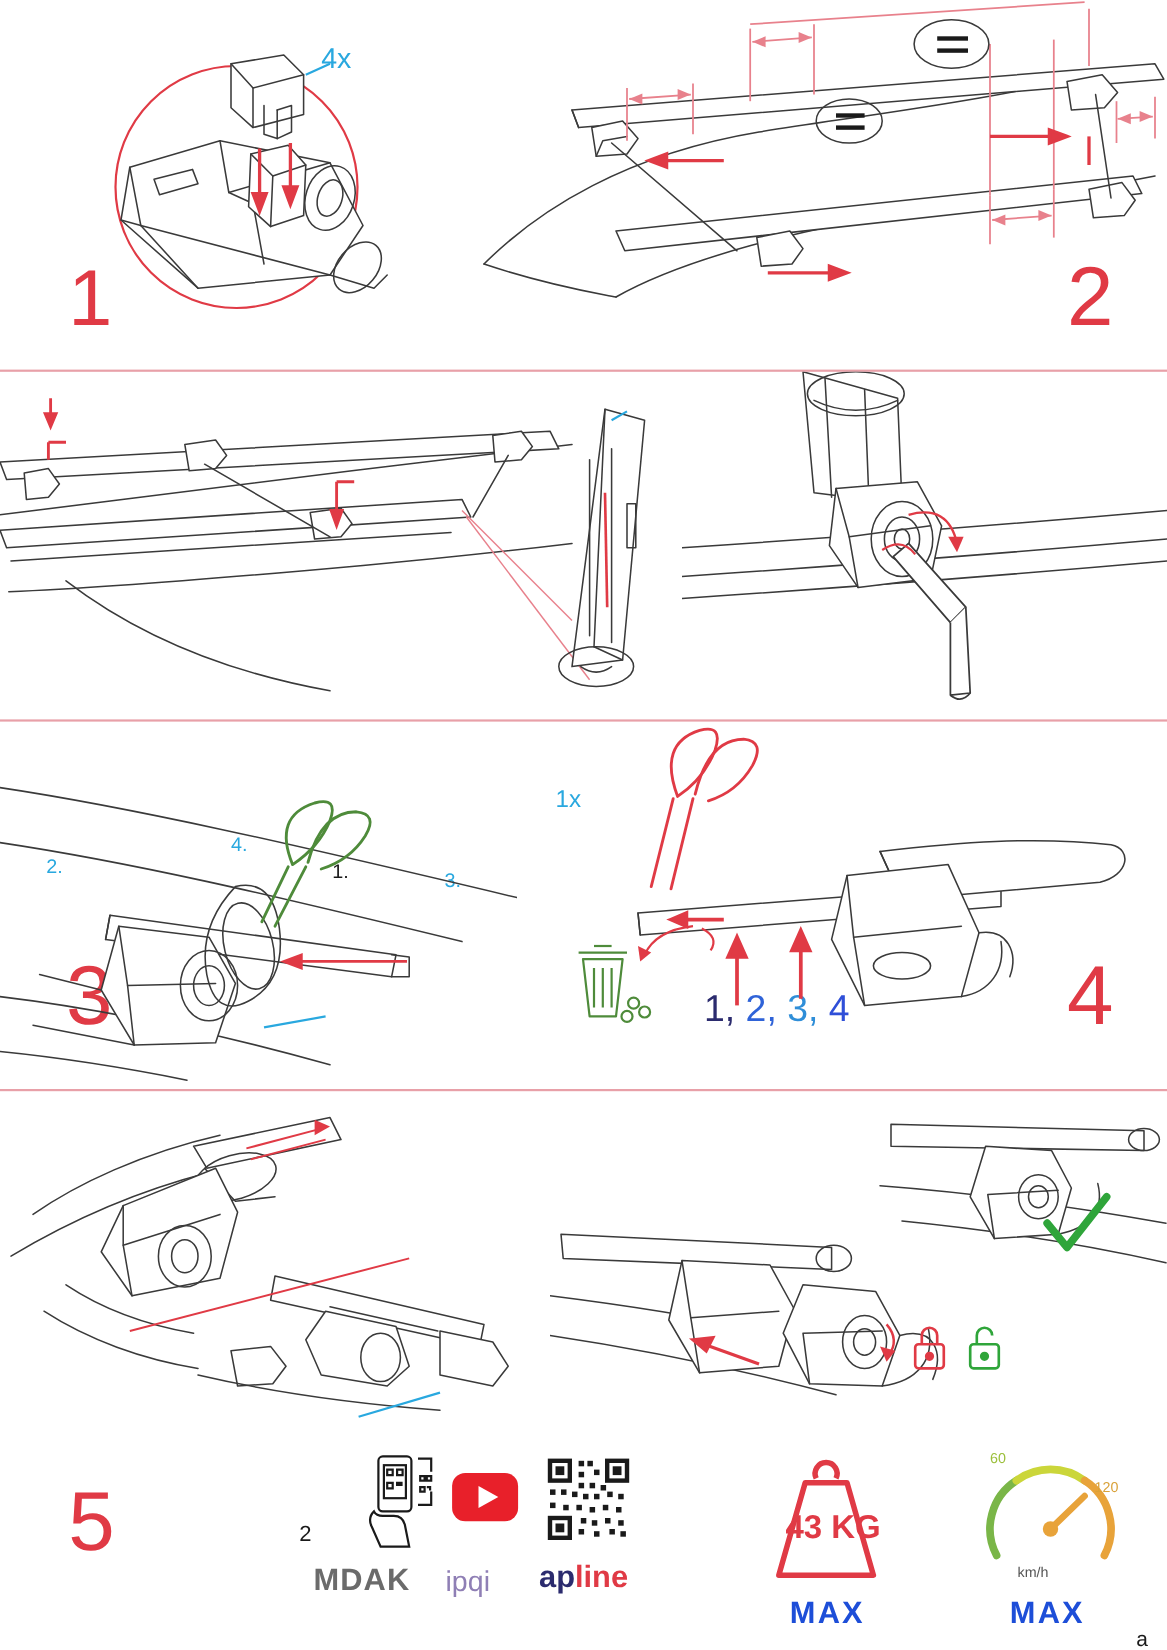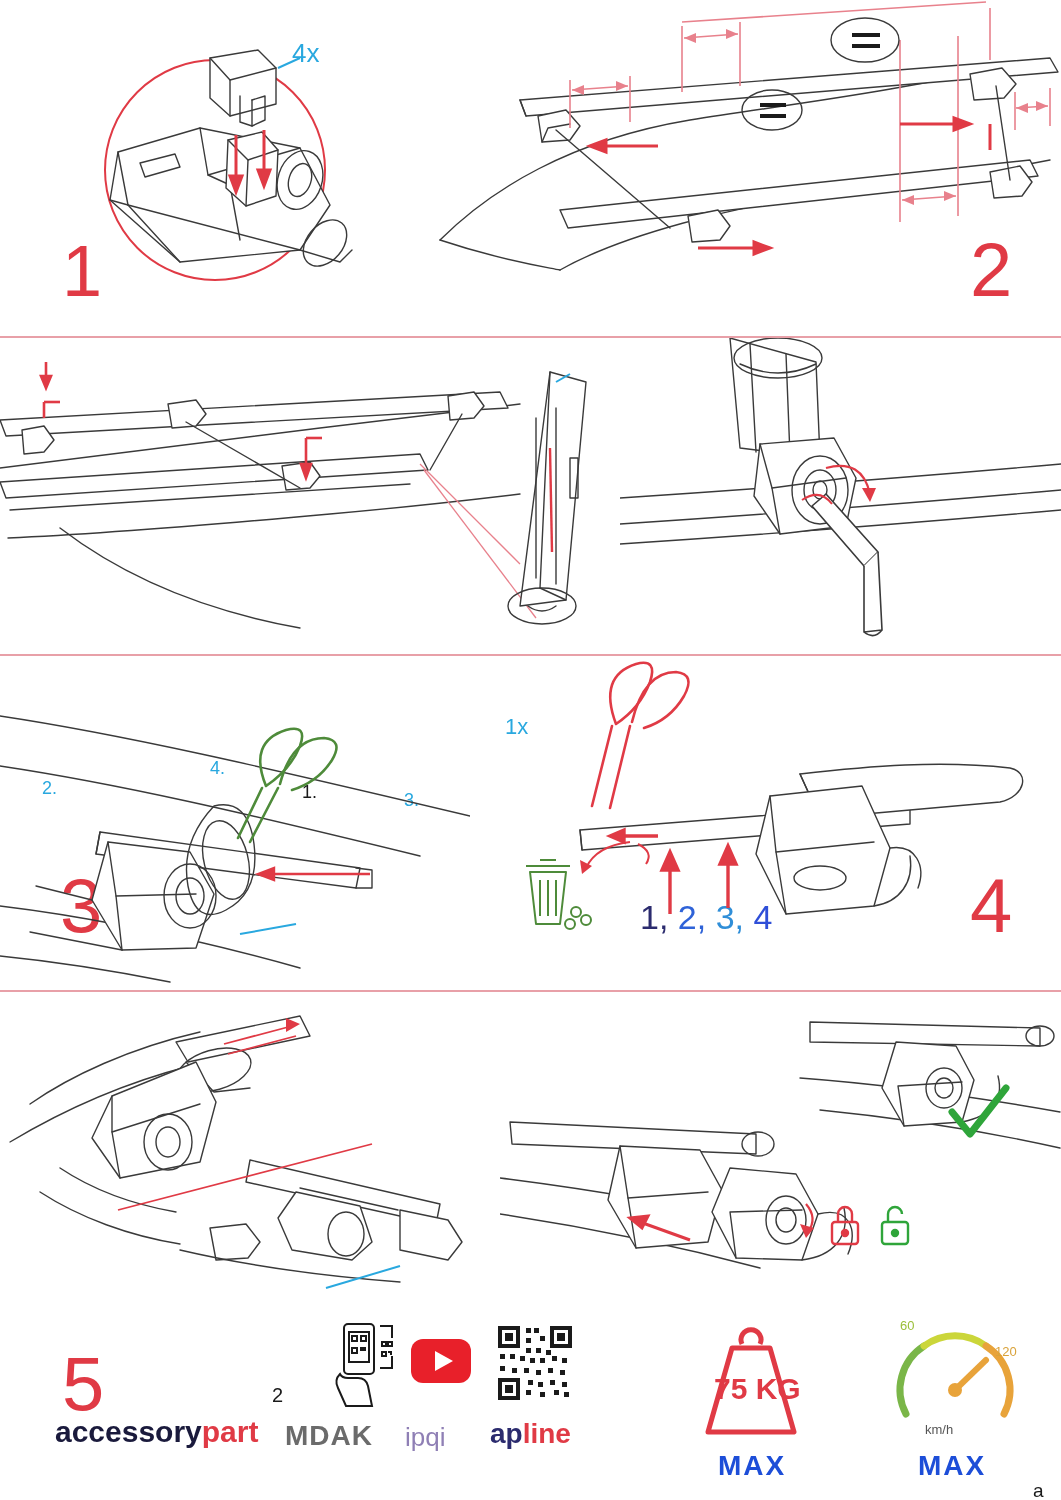--- a/index.html
+++ b/index.html
@@ -469,23 +469,20 @@
       </g>
 
       <g stroke="#2fa53a" stroke-width="7" fill="none" stroke-linecap="round" stroke-linejoin="round">
         <path d="M452,120 L470,142 L506,96"></path>
       </g>
     </svg>
 
   </div>
 
   <div class="footer">
-    <div class="brandsub">
-      <span class="a">accessory</span><span class="b">part</span>
-    </div>
 
     <svg style="position:absolute;left:320px;top:10px" width="90" height="90" viewBox="0 0 90 90">
       <g fill="none" stroke="#1a1a1a" stroke-width="2">
         <rect x="24" y="4" width="30" height="50" rx="4"></rect>
         <rect x="29" y="12" width="20" height="30"></rect>
         <path d="M32,16h5v5h-5z M41,16h5v5h-5z M32,28h5v5h-5z M41,28h4v2h-4z"></path>
         <path d="M60,6 h12 v12 M60,48 h12 v-12"></path>
         <path d="M62,22h4v4h-4z M68,22h4v4h-4z M62,32h4v4h-4z M68,32h3v3"></path>
         <path d="M20,54 q-6,6 -2,14 l8,18 h26 l-4,-20 q-2,-8 -10,-8 h-10 q-6,0 -8,-4z"></path>
       </g>
@@ -544,21 +541,21 @@
     <div class="partner apline">
       <span class="a">ap</span><span class="b">line</span>
     </div>
 
     <svg style="position:absolute;left:680px;top:12px" width="140" height="116" viewBox="0 0 140 116">
       <g fill="none" stroke="#e03a45" stroke-width="5" stroke-linejoin="round">
         <path d="M62,22 a10,10 0 1 1 18,0"></path>
         <path d="M52,26 h38 l24,84 h-86 z"></path>
       </g>
     </svg>
-    <div class="kgtext" style="left:714px;top:62px">75 KG</div>
+    <div class="kgtext" style="left:714px;top:62px">43 KG</div>
     <div class="maxlabel" style="left:718px;top:140px">MAX</div>
 
     <svg style="position:absolute;left:890px;top:8px" width="130" height="120" viewBox="0 0 130 120">
       <g fill="none" stroke-width="7" stroke-linecap="round">
         <path d="M16,96 A52,52 0 0 1 34,28" stroke="#7ab648"></path>
         <path d="M34,28 A52,52 0 0 1 96,28" stroke="#cbd63a"></path>
         <path d="M96,28 A52,52 0 0 1 114,96" stroke="#e8a33a"></path>
       </g>
       <circle cx="65" cy="72" r="7" fill="#e8a33a"></circle>
       <line x1="65" y1="72" x2="96" y2="42" stroke="#e8a33a" stroke-width="6" stroke-linecap="round"></line>

